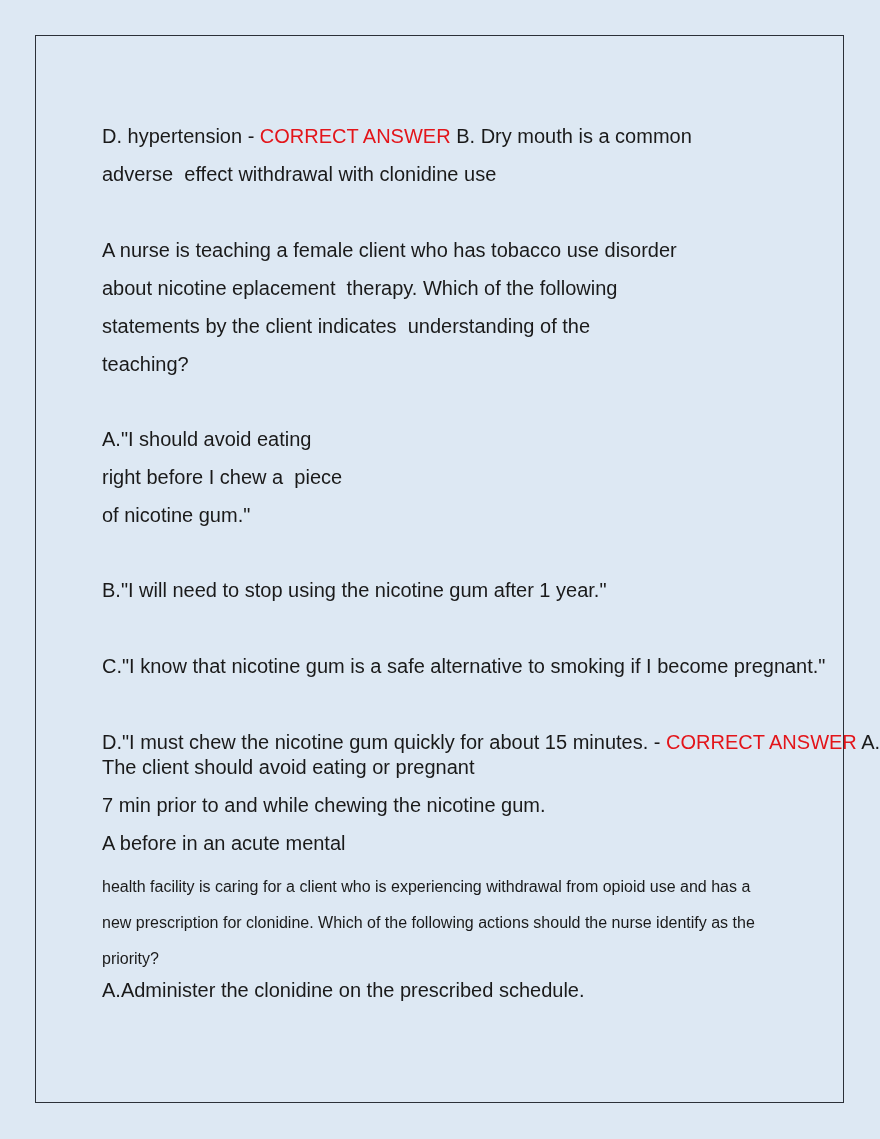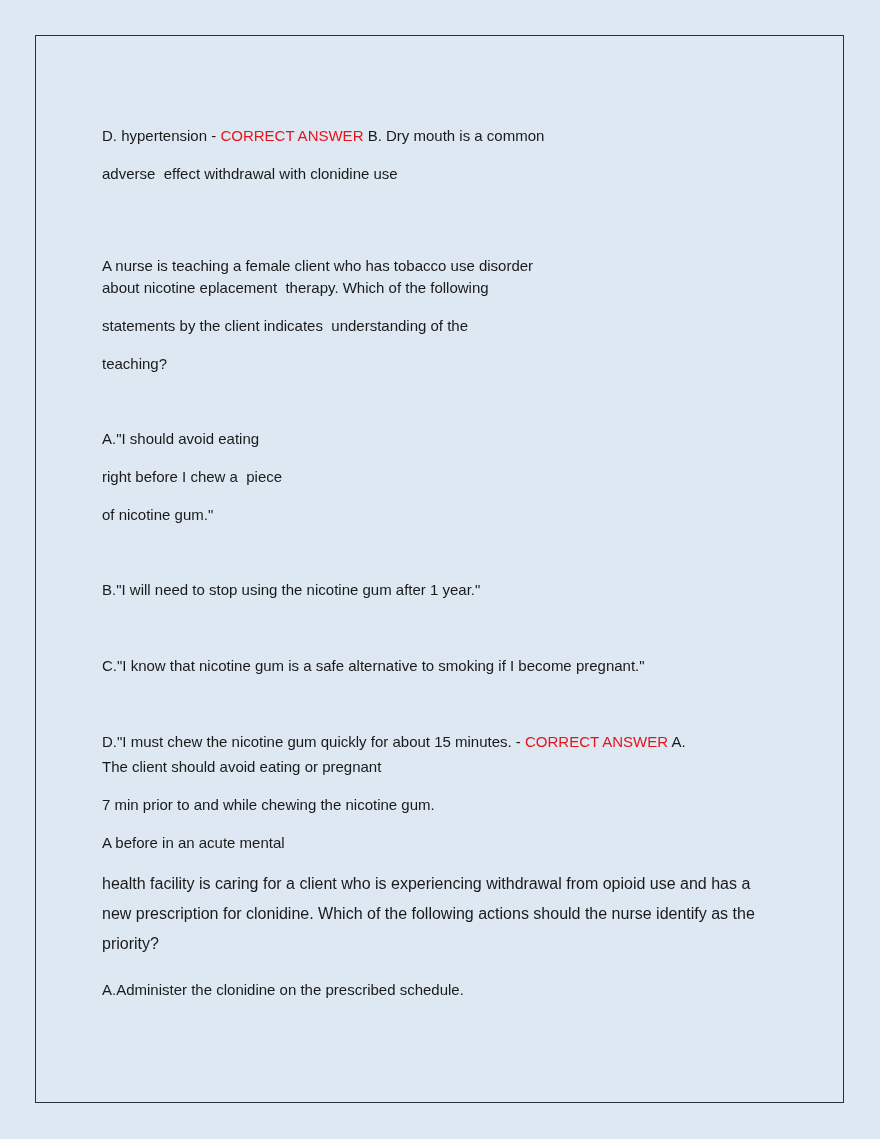--- a/index.html
+++ b/index.html
@@ -14,42 +14,42 @@
   .page-border {
     position: absolute;
     left: 35px; top: 35px;
     width: 809px; height: 1068px;
     border: 1.5px solid #2b3038;
     box-sizing: border-box;
   }
   .line {
     position: absolute;
     left: 102px;
-    font-size: 15px;
+    font-size: 20px;
     white-space: pre;
     line-height: 20px;
   }
   .red { color: #e3151a; }
   .para {
     position: absolute;
     left: 102px;
     width: 660px;
     font-size: 16px;
-    line-height: 30px;
+    line-height: 36px;
   }
 </style>
 </head>
 <body>
 
 <div class="page-border"></div>
 
 <div class="line" style="top:126px"><span>D. hypertension - </span><span class="red">CORRECT ANSWER</span><span> B. Dry mouth is a common</span></div>
 <div class="line" style="top:164px">adverse  effect withdrawal with clonidine use</div>
 
-<div class="line" style="top:256px">A nurse is teaching a female client who has tobacco use disorder</div>
+<div class="line" style="top:240px">A nurse is teaching a female client who has tobacco use disorder</div>
 <div class="line" style="top:278px">about nicotine eplacement  therapy. Which of the following</div>
 <div class="line" style="top:316px">statements by the client indicates  understanding of the</div>
 <div class="line" style="top:354px">teaching?</div>
 
 <div class="line" style="top:429px">A."I should avoid eating</div>
 <div class="line" style="top:467px">right before I chew a  piece</div>
 <div class="line" style="top:505px">of nicotine gum."</div>
 
 <div class="line" style="top:580px">B."I will need to stop using the nicotine gum after 1 year."</div>
 <div class="line" style="top:656px">C."I know that nicotine gum is a safe alternative to smoking if I become pregnant."</div>

